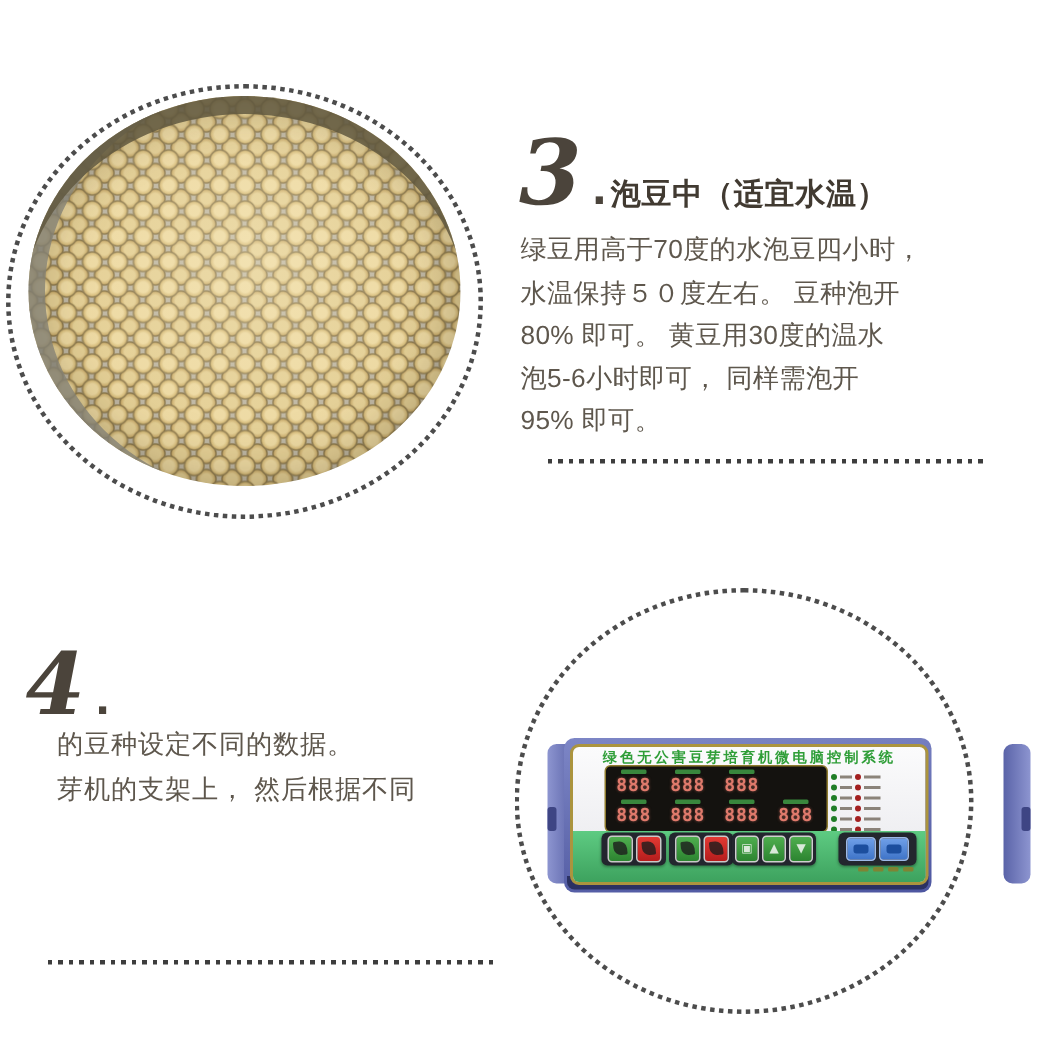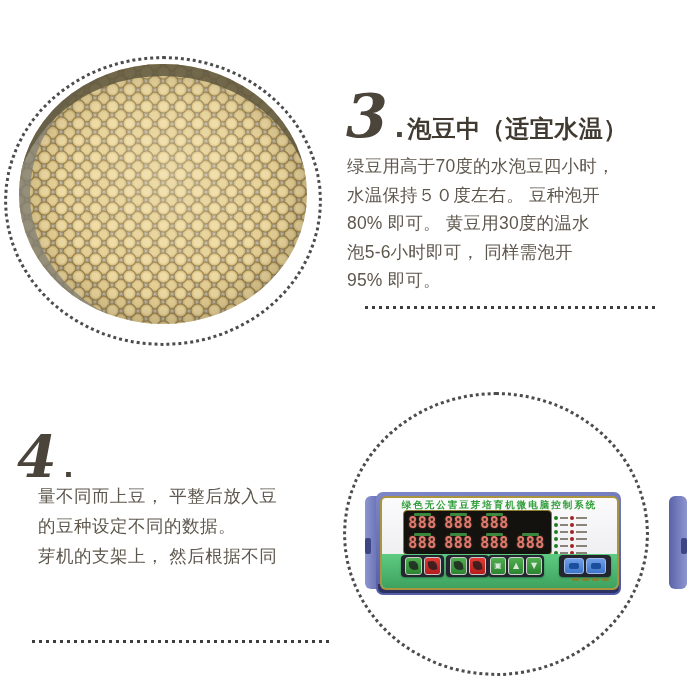--- a/index.html
+++ b/index.html
@@ -32,21 +32,21 @@
   }
 
   
   .step-heading{position:absolute;display:flex;align-items:baseline;color:#453e34;}
   .h3{left:346px;top:88px;}
   .h4{left:17px;top:430px;}
   .bignum{font-family:"DejaVu Serif","Liberation Serif",serif;font-style:italic;font-weight:bold;
           font-size:60px;line-height:0.95;color:#4b443b;}
   .h4 .bignum{font-size:57px;}
   .numdot{font-size:34px;font-weight:bold;color:#4b443b;margin:0 3px 0 7px;}
-  .htitle{font-size:24px;font-weight:bold;color:#413a31;letter-spacing:0.5px;white-space:nowrap;}
+  .htitle{font-size:20px;font-weight:bold;color:#413a31;letter-spacing:0.5px;white-space:nowrap;}
   .h4 .htitle{font-size:31px;letter-spacing:4px;}
 
   
   .para{position:absolute;color:#5e574d;font-size:17.5px;}
   .para .line{white-space:nowrap;}
   .p3{left:347px;top:152px;line-height:28.6px;letter-spacing:0.2px;}
   .p4{left:38px;top:482px;line-height:29.8px;letter-spacing:0.5px;}
 
   
   .dotsep{position:absolute;height:3px;
@@ -72,21 +72,21 @@
   .panel-title{position:absolute;top:1px;left:0;right:0;text-align:center;font-weight:bold;
     font-size:9.5px;letter-spacing:2px;color:#2f9e38;white-space:nowrap;overflow:hidden;}
 
   .display{position:absolute;left:21px;top:12px;width:147px;height:43px;background:#14120f;
     border:1px solid #8f7c2e;border-radius:4px;}
   .drow{position:absolute;left:3px;display:flex;gap:5px;}
   .drow.t{top:1px;} .drow.b{top:21px;}
   .dgroup{width:31px;text-align:center;}
   .dlabel{width:17px;height:3px;margin:1px auto 1px;background:#3f9c45;opacity:.85;border-radius:1px;}
   .ddigits{font-family:"DejaVu Sans Mono","Liberation Mono",monospace;font-weight:bold;
-    font-size:15px;line-height:12px;color:#e07a6c;letter-spacing:.5px;
+    font-size:12px;line-height:12px;color:#e07a6c;letter-spacing:.5px;
     text-shadow:0 0 2px rgba(224,122,108,.55);}
 
   .leds{position:absolute;left:172px;top:17px;width:56px;}
   .led-row{display:flex;align-items:center;gap:2px;height:5px;margin-bottom:2px;}
   .led{width:4px;height:4px;border-radius:50%;}
   .led.g{background:#1f7d26;}
   .led.r{background:#a32020;}
   .ledlbl{height:2px;background:#70665a;opacity:.8;}
   .ledlbl.a{width:8px;} .ledlbl.b{width:11px;}
 
@@ -135,21 +135,20 @@
   </div>
 
   <div class="dotsep sep3"></div>
 
   <div class="step-heading h4">
     <span class="bignum">4</span>
     <span class="numdot">.</span>
   </div>
 
   <div class="para p4">
-    <div class="line">量不同而上豆， 平整后放入豆</div>
     <div class="line">的豆种设定不同的数据。</div>
     <div class="line">芽机的支架上， 然后根据不同</div>
   </div>
 
   <div class="dotsep sep4"></div>
 
   <div class="dotted-ring ring-panel"></div>
 
   <div class="device">
     <div class="handle left"></div>

